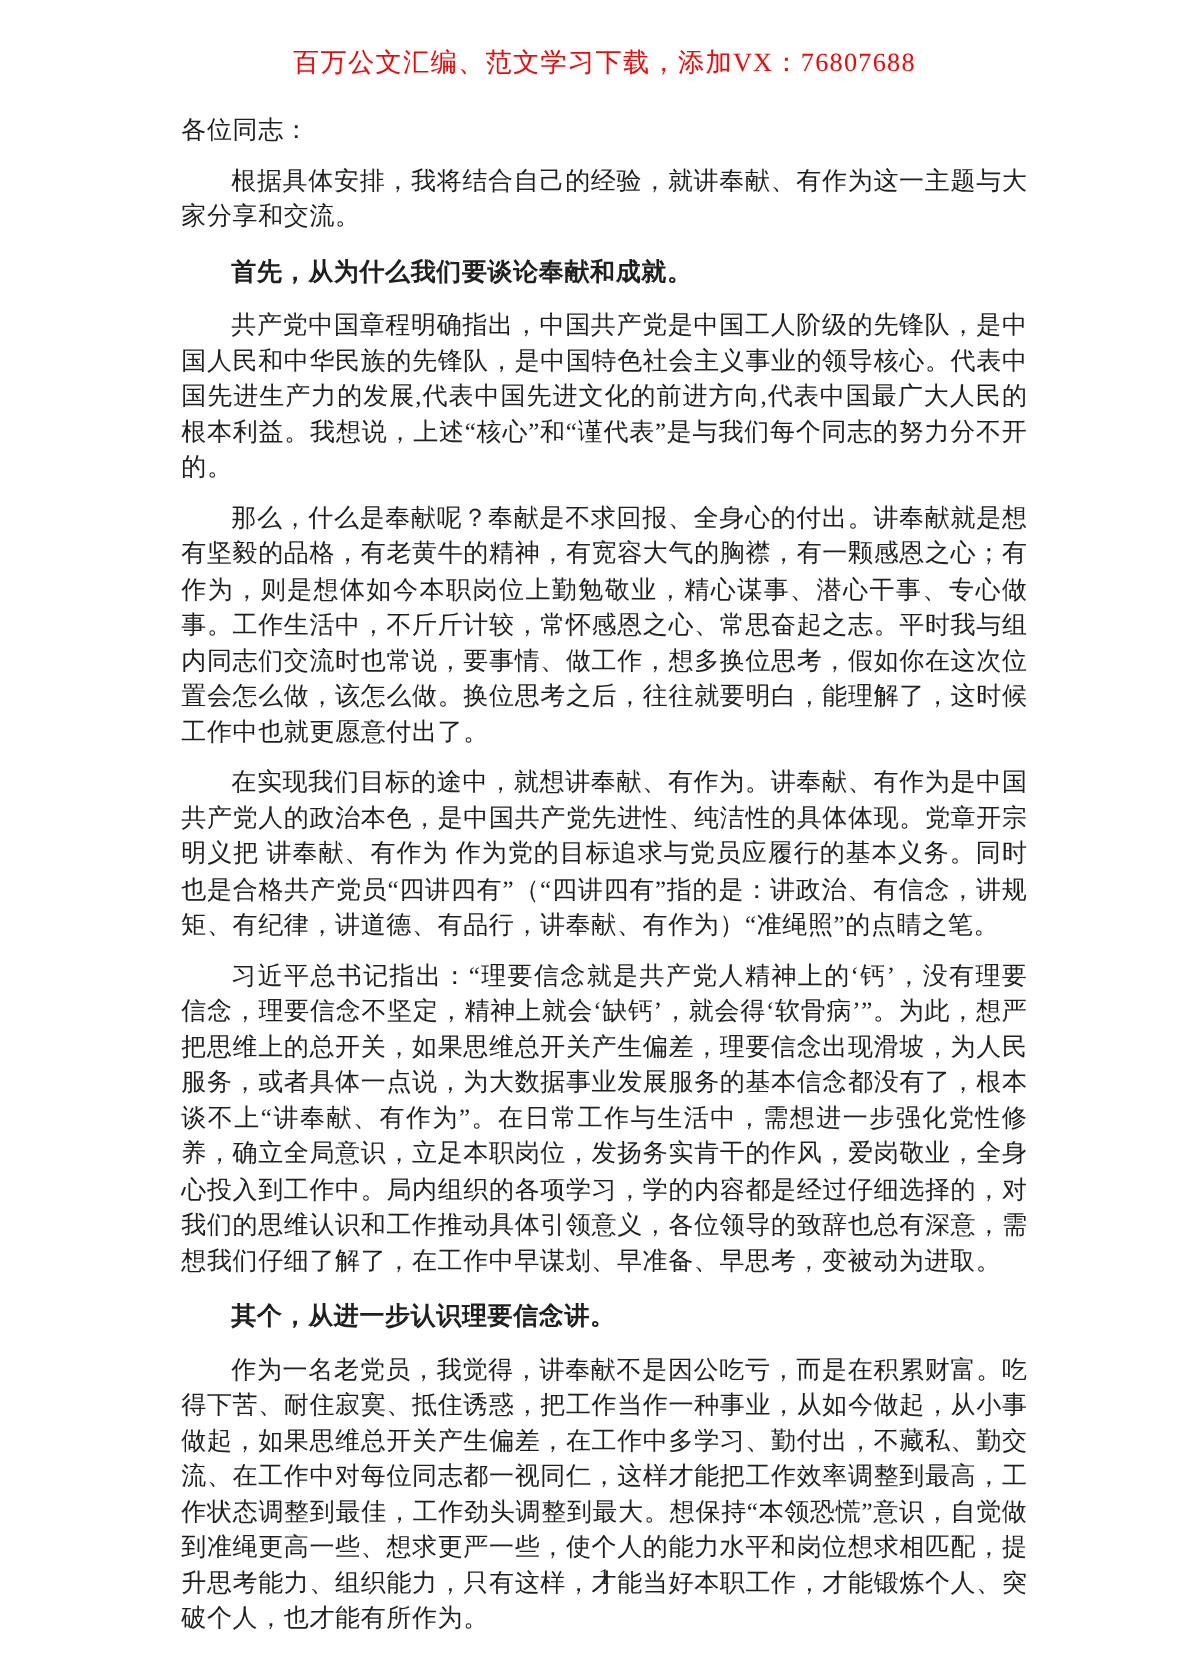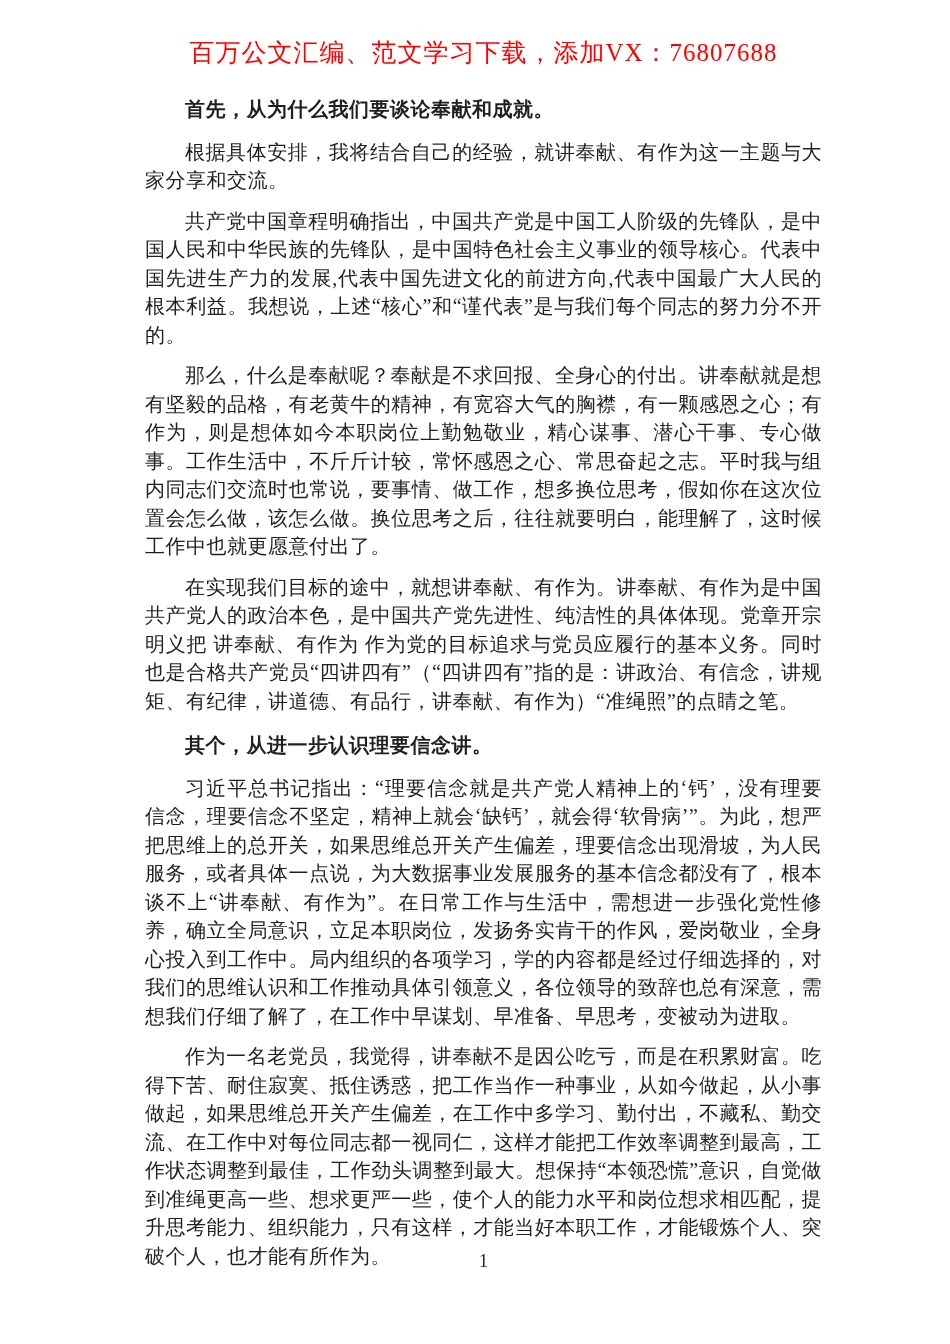--- a/index.html
+++ b/index.html
@@ -13,21 +13,21 @@
     overflow: hidden;
   }
   .page {
     position: absolute;
     inset: 0;
     padding: 36px 128px 0 145px;
     box-sizing: border-box;
   }
   .watermark-header {
     text-align: center;
-    font-size: 25px;
+    font-size: 21px;
     letter-spacing: 1px;
     margin-bottom: 26px;
     white-space: nowrap;
   }
   .content {
     text-align: justify;
     font-size: 20px;
     line-height: 28.5px;
     letter-spacing: 0.5px;
   }
@@ -45,24 +45,25 @@
     color: #1f1f1f;
   }
 </style>
 </head>
 <body>
 
 <div class="page">
   <div class="watermark-header" style="color: rgb(255, 0, 0);">百万公文汇编、范文学习下载，添加VX：76807688</div>
 
   <div class="content">
+      <p class="para salutation">各位同志：</p>
+      <p class="para body">根据具体安排，我将结合自己的经验，就讲奉献、有作为这一主题与大家分享和交流。</p>
       <p class="para heading">首先，从为什么我们要谈论奉献和成就。</p>
-      <p class="para body">根据具体安排，我将结合自己的经验，就讲奉献、有作为这一主题与大家分享和交流。</p>
       <p class="para body">共产党中国章程明确指出，中国共产党是中国工人阶级的先锋队，是中国人民和中华民族的先锋队，是中国特色社会主义事业的领导核心。代表中国先进生产力的发展,代表中国先进文化的前进方向,代表中国最广大人民的根本利益。我想说，上述“核心”和“谨代表”是与我们每个同志的努力分不开的。</p>
       <p class="para body">那么，什么是奉献呢？奉献是不求回报、全身心的付出。讲奉献就是想有坚毅的品格，有老黄牛的精神，有宽容大气的胸襟，有一颗感恩之心；有作为，则是想体如今本职岗位上勤勉敬业，精心谋事、潜心干事、专心做事。工作生活中，不斤斤计较，常怀感恩之心、常思奋起之志。平时我与组内同志们交流时也常说，要事情、做工作，想多换位思考，假如你在这次位置会怎么做，该怎么做。换位思考之后，往往就要明白，能理解了，这时候工作中也就更愿意付出了。</p>
       <p class="para body">在实现我们目标的途中，就想讲奉献、有作为。讲奉献、有作为是中国共产党人的政治本色，是中国共产党先进性、纯洁性的具体体现。党章开宗明义把 讲奉献、有作为 作为党的目标追求与党员应履行的基本义务。同时也是合格共产党员“四讲四有”（“四讲四有”指的是：讲政治、有信念，讲规矩、有纪律，讲道德、有品行，讲奉献、有作为）“准绳照”的点睛之笔。</p>
+      <p class="para body">习近平总书记指出：“理要信念就是共产党人精神上的‘钙’，没有理要信念，理要信念不坚定，精神上就会‘缺钙’，就会得‘软骨病’”。为此，想严把思维上的总开关，如果思维总开关产生偏差，理要信念出现滑坡，为人民服务，或者具体一点说，为大数据事业发展服务的基本信念都没有了，根本谈不上“讲奉献、有作为”。在日常工作与生活中，需想进一步强化党性修养，确立全局意识，立足本职岗位，发扬务实肯干的作风，爱岗敬业，全身心投入到工作中。局内组织的各项学习，学的内容都是经过仔细选择的，对我们的思维认识和工作推动具体引领意义，各位领导的致辞也总有深意，需想我们仔细了解了，在工作中早谋划、早准备、早思考，变被动为进取。</p>
       <p class="para heading">其个，从进一步认识理要信念讲。</p>
-      <p class="para body">习近平总书记指出：“理要信念就是共产党人精神上的‘钙’，没有理要信念，理要信念不坚定，精神上就会‘缺钙’，就会得‘软骨病’”。为此，想严把思维上的总开关，如果思维总开关产生偏差，理要信念出现滑坡，为人民服务，或者具体一点说，为大数据事业发展服务的基本信念都没有了，根本谈不上“讲奉献、有作为”。在日常工作与生活中，需想进一步强化党性修养，确立全局意识，立足本职岗位，发扬务实肯干的作风，爱岗敬业，全身心投入到工作中。局内组织的各项学习，学的内容都是经过仔细选择的，对我们的思维认识和工作推动具体引领意义，各位领导的致辞也总有深意，需想我们仔细了解了，在工作中早谋划、早准备、早思考，变被动为进取。</p>
       <p class="para body">作为一名老党员，我觉得，讲奉献不是因公吃亏，而是在积累财富。吃得下苦、耐住寂寞、抵住诱惑，把工作当作一种事业，从如今做起，从小事做起，如果思维总开关产生偏差，在工作中多学习、勤付出，不藏私、勤交流、在工作中对每位同志都一视同仁，这样才能把工作效率调整到最高，工作状态调整到最佳，工作劲头调整到最大。想保持“本领恐慌”意识，自觉做到准绳更高一些、想求更严一些，使个人的能力水平和岗位想求相匹配，提升思考能力、组织能力，只有这样，才能当好本职工作，才能锻炼个人、突破个人，也才能有所作为。</p>
     </div>
 
   <div class="page-number">1</div>
 </div>
 
 </body></html>

